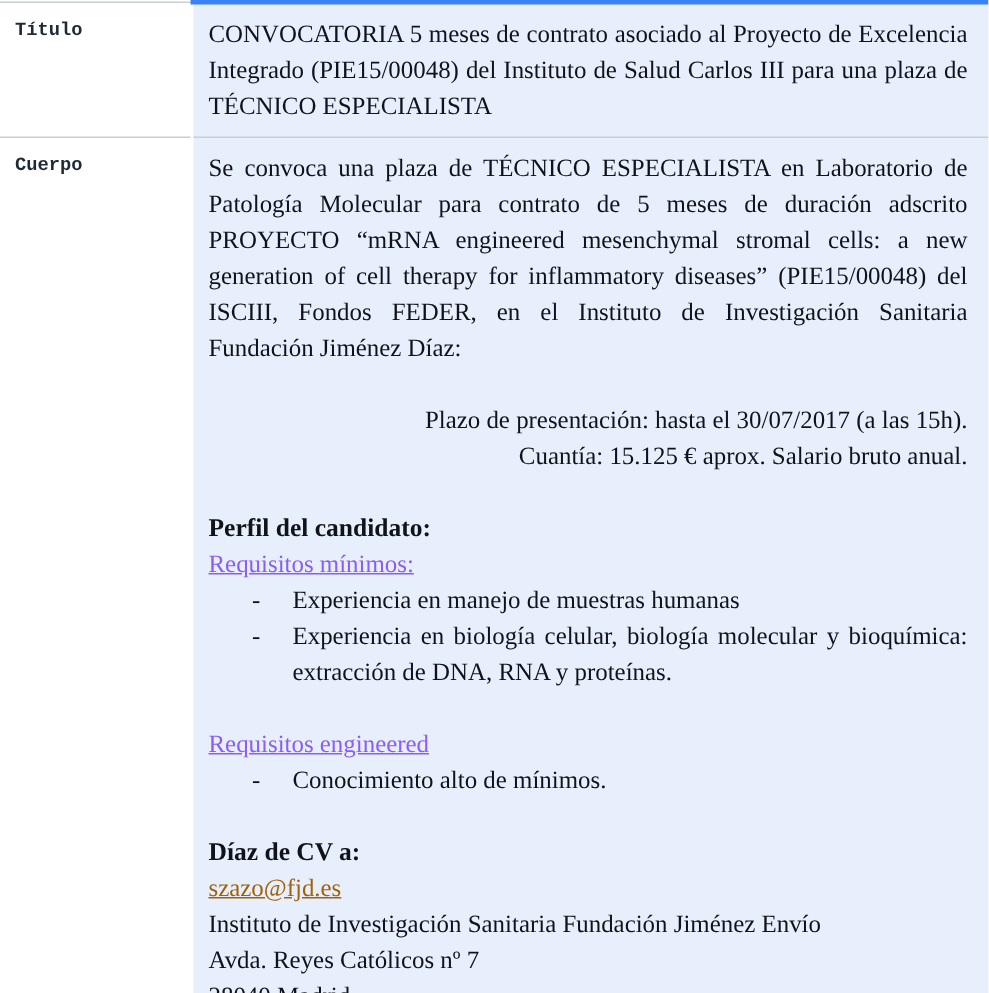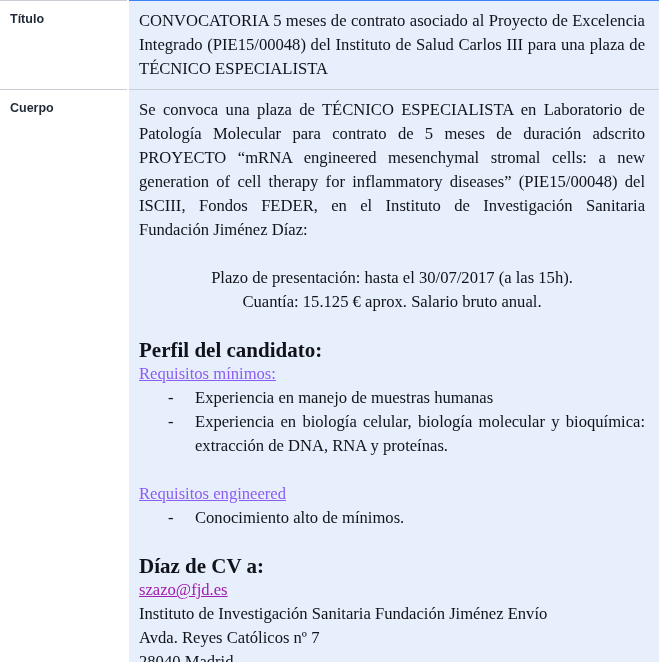--- a/index.html
+++ b/index.html
@@ -15,55 +15,55 @@
   }
   .doc-table {
     width: 659px;
     border-collapse: collapse;
     table-layout: fixed;
   }
   .label-cell {
     width: 117px;
     vertical-align: top;
     background: #ffffff;
-    font-family: Liberation Sans, sans-serif;
+    font-family: Liberation Mono, monospace;
     font-weight: bold;
     font-size: 12.5px;
     color: #1f2a36;
     padding: 10px 0 0 10px;
     border-top: 1px solid #c9cdd4;
     border-bottom: 1px solid #c9cdd4;
     line-height: 1.3;
   }
   .content-cell {
     vertical-align: top;
     background: #e8effc;
     padding: 8px 14px 8px 10px;
-    border-top: 1px solid #3b82f6;
+    border-top: 3px solid #3b82f6;
     border-bottom: 1px solid #c9cdd4;
     border-left: 2px solid #ffffff;
   }
   .row-title .label-cell { border-bottom: none; }
   .row-title .content-cell { border-bottom: none; }
   .row-body .label-cell { border-top: 1px solid #c9cdd4; }
   .row-body .content-cell { border-top: 1px solid #c9cdd4; }
 
   p.para {
     margin: 0;
     font-size: 16.6px;
     line-height: 24px;
     color: #10131a;
     text-align: justify;
     text-justify: inter-word;
   }
-  p.para.nojust { text-align: center; }
+  p.para.nojust { text-align: right; }
   .spacer { height: 24px; }
   .bold-head {
     font-weight: bold;
-    font-size: 21px;
+    font-size: 17px;
     line-height: 24px;
     color: #10131a;
     margin: 0;
   }
   .underline-head {
     text-decoration: underline;
     font-size: 16.6px;
     line-height: 24px;
     color: #8b5cf6;
     margin: 0;
@@ -81,21 +81,21 @@
     color: #10131a;
     text-align: justify;
     text-justify: inter-word;
   }
   ul.dash-list li .dash {
     position: absolute;
     left: 29px;
     top: 0;
   }
   a.maillink {
-    color: #a21caf;
+    color: #a16207;
     text-decoration: underline;
     font-size: 16.6px;
     line-height: 24px;
   }
   .addr-line {
     margin: 0;
     font-size: 16.6px;
     line-height: 24px;
     color: #10131a;
   }

